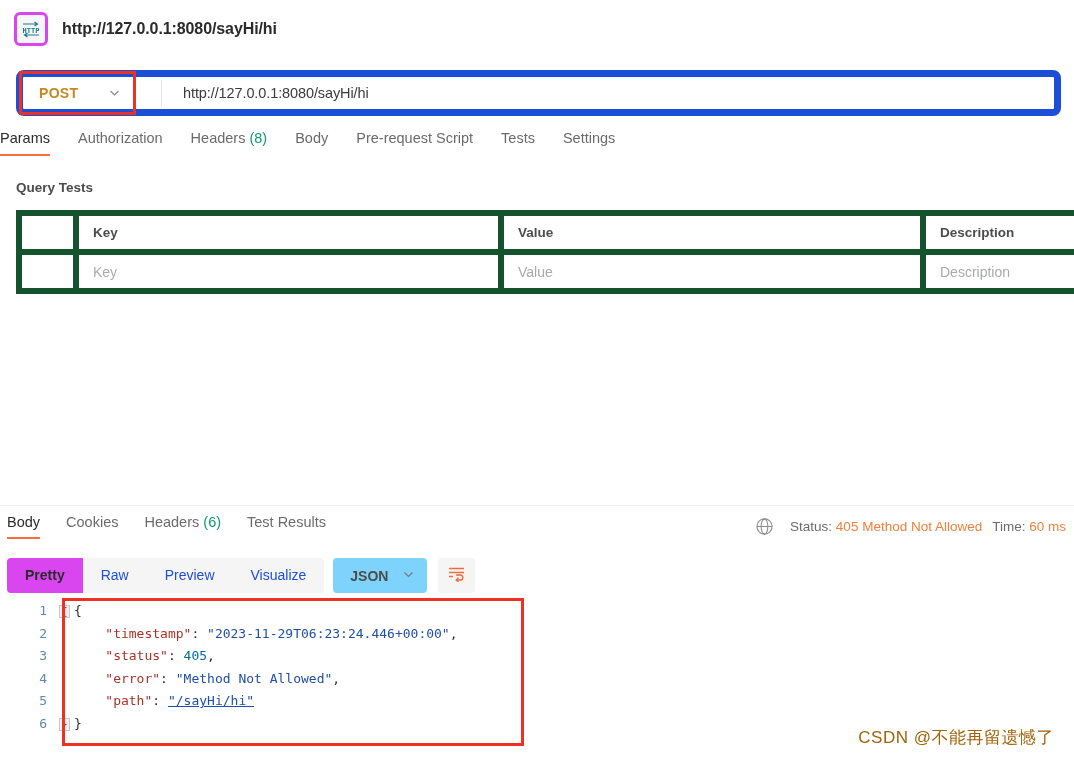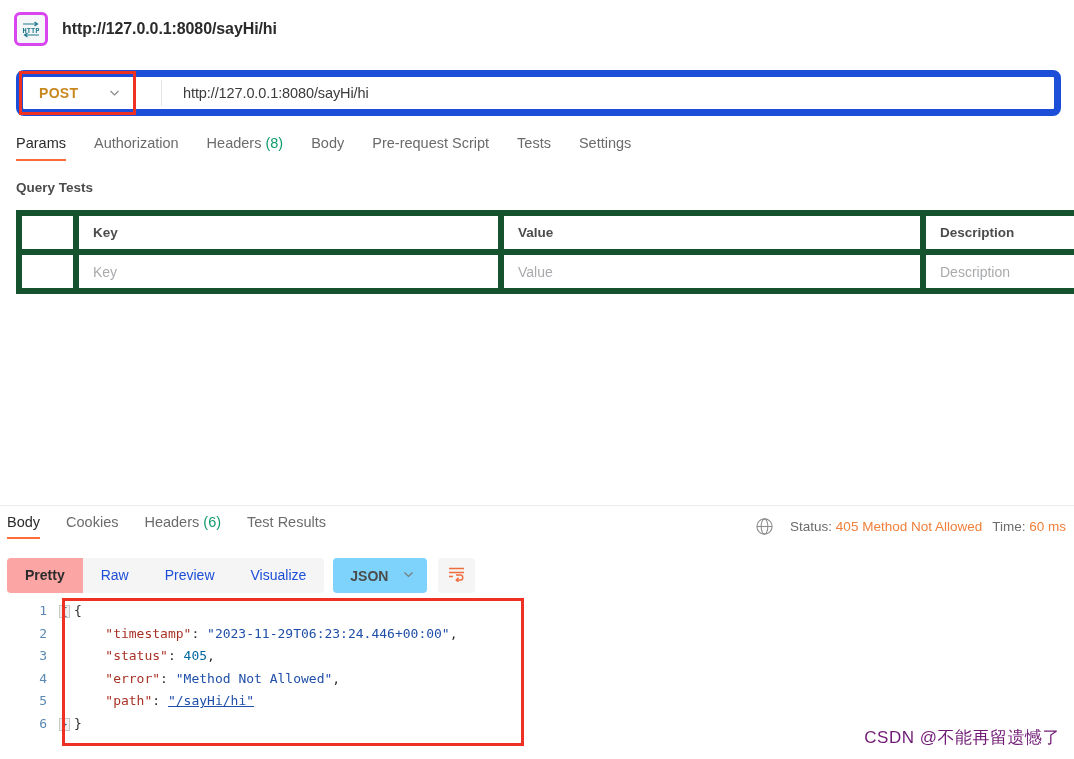--- a/index.html
+++ b/index.html
@@ -104,22 +104,22 @@
     letter-spacing: -0.1px;
   }
 
   
   #request-tabs {
     position: absolute;
     left: 0; top: 130px;
     width: 1074px;
     height: 36px;
     display: flex;
-    align-items: center;
-    padding-left: 16px;
+    align-items: flex-start;
+    padding-left: 0;
     box-sizing: border-box;
   }
   .req-tab {
     font-size: 14.5px;
     color: #6b6b6b;
     padding: 0 0 10px 0;
     margin-right: 28px;
     position: relative;
     white-space: nowrap;
   }
@@ -238,21 +238,21 @@
   }
   .view-mode {
     font-size: 14px;
     color: #1d4ed8;
     padding: 0 18px;
     height: 35px;
     line-height: 35px;
     white-space: nowrap;
   }
   .view-mode.active {
-    background: #fca5a5;
+    background: #d946ef;
     color: #2b2b2b;
     font-weight: bold;
   }
   #lang-select {
     margin-left: 9px;
     height: 35px;
     background: #7dd3fc;
     border-radius: 4px;
     display: flex;
     align-items: center;
@@ -346,24 +346,24 @@
     width: 462px;
     height: 148px;
     border: 3px solid #ef3124;
     box-sizing: border-box;
     pointer-events: none;
   }
 
   
   #watermark {
     position: absolute;
-    right: 14px;
+    right: 20px;
     bottom: 10px;
     font-size: 17px;
-    color: #701a75;
+    color: #a16207;
     letter-spacing: 0.5px;
     white-space: nowrap;
   }
 </style>
 </head>
 <body>
 
 <div id="request-header">
   <div id="http-icon">
     <svg width="22" height="22" viewBox="0 0 22 22">

